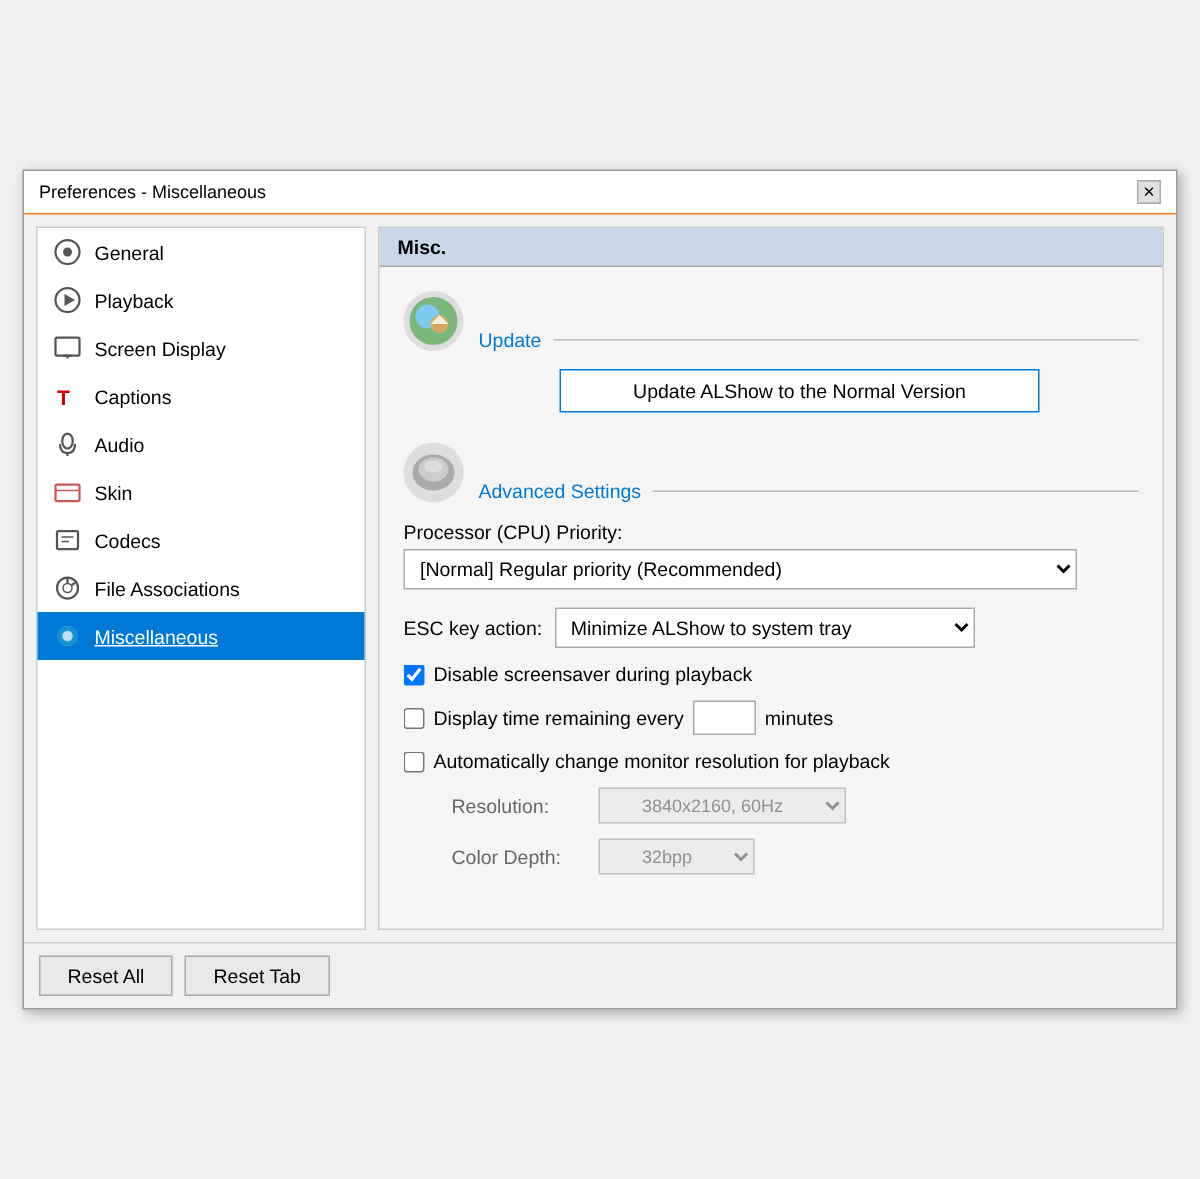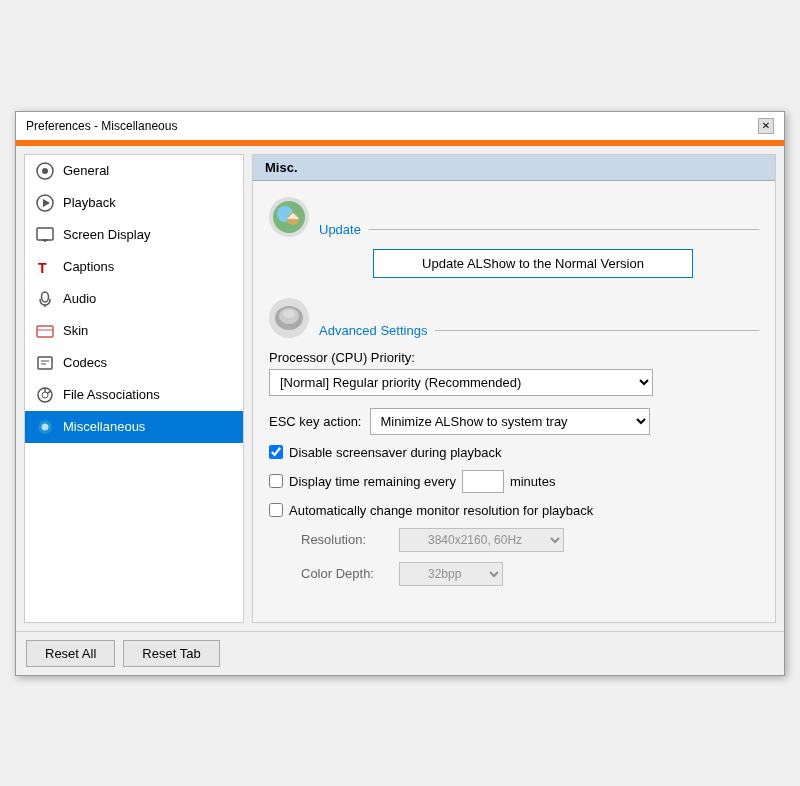--- a/index.html
+++ b/index.html
@@ -21,21 +21,21 @@
       box-shadow: 2px 2px 8px rgba(0,0,0,0.3);
       display: flex;
       flex-direction: column;
     }
     .title-bar {
       background: #fff;
       padding: 6px 10px;
       display: flex;
       align-items: center;
       justify-content: space-between;
-      border-bottom: 6px solid #f97316;
+      border-bottom: 1px solid #f97316;
       font-size: 12px;
       color: #000;
     }
     .title-bar-buttons {
       display: flex;
       gap: 4px;
     }
     .title-bar-btn {
       width: 16px;
       height: 16px;
@@ -64,20 +64,21 @@
       align-items: center;
       gap: 8px;
       padding: 6px 10px;
       cursor: pointer;
       color: #000;
       font-size: 13px;
     }
     .sidebar-item.active {
       background: #0078d7;
       color: #fff;
+      text-decoration: underline;
     }
     .sidebar-icon {
       width: 20px;
       height: 20px;
       display: flex;
       align-items: center;
       justify-content: center;
       flex-shrink: 0;
       font-size: 15px;
     }
@@ -152,21 +153,21 @@
     }
     .form-group {
       margin-bottom: 12px;
     }
     .form-label {
       display: block;
       margin-bottom: 4px;
       color: #000;
     }
     .form-select {
-      width: 384px;
+      width: 449px;
       padding: 4px 6px;
       border: 1px solid #aaa;
       background: #fff;
       font-size: 13px;
       appearance: auto;
     }
     .inline-group {
       display: flex;
       align-items: center;
       gap: 8px;

